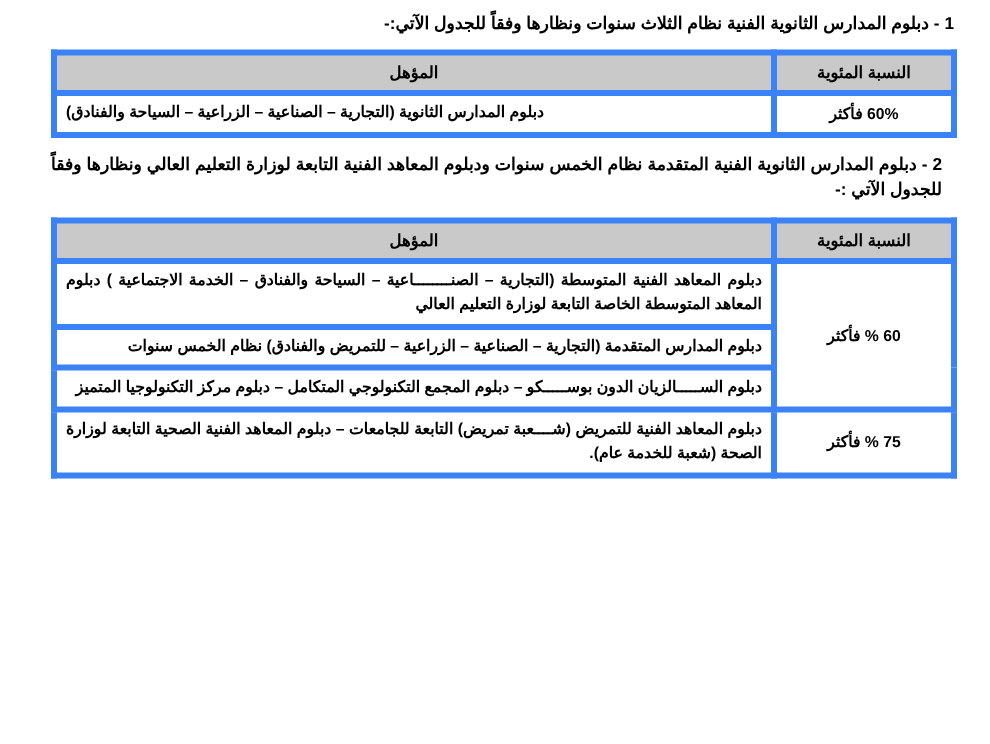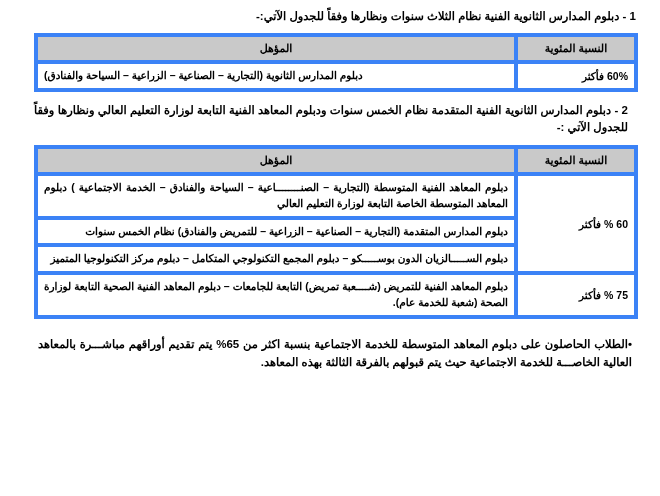--- a/index.html
+++ b/index.html
@@ -55,20 +55,21 @@
     background: #c9c9c9;
     text-align: center;
     font-size: 11px;
     padding: 5px 4px;
   }
   .col-pct {
     width: 108px;
     margin-top: 40px;
   }
   .cell-pct {
+    text-align: center;
   }
   .cell-q {
     text-align: justify;
     line-height: 1.5;
   }
   .t1 {
     margin-bottom: 4px;
   }
   .t2 {
     margin-bottom: 10px;
@@ -125,15 +126,14 @@
       <tr>
         <td class="cell-q">دبلوم الســـــالزيان الدون بوســـــكو – دبلوم المجمع التكنولوجي المتكامل – دبلوم مركز التكنولوجيا المتميز</td>
       </tr>
       <tr>
         <td class="cell-pct">75 % فأكثر</td>
         <td class="cell-q">دبلوم المعاهد الفنية للتمريض (شــــعبة تمريض) التابعة للجامعات – دبلوم المعاهد الفنية الصحية التابعة لوزارة الصحة (شعبة للخدمة عام).</td>
       </tr>
     </tbody>
   </table>
 
-  <p class="note">•الطلاب الحاصلون على دبلوم المعاهد المتوسطة للخدمة الاجتماعية بنسبة اكثر من 65% يتم تقديم أوراقهم مباشـــرة بالمعاهد العالية الخاصـــة للخدمة الاجتماعية حيث يتم قبولهم بالفرقة الثالثة بهذه المعاهد.</p>
 
 </div>
 
 </body></html>

